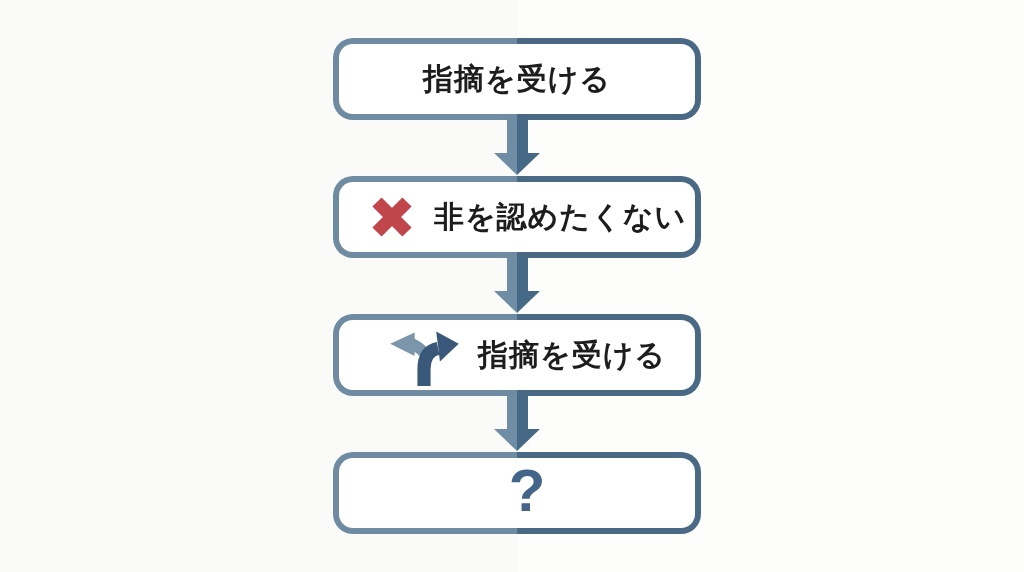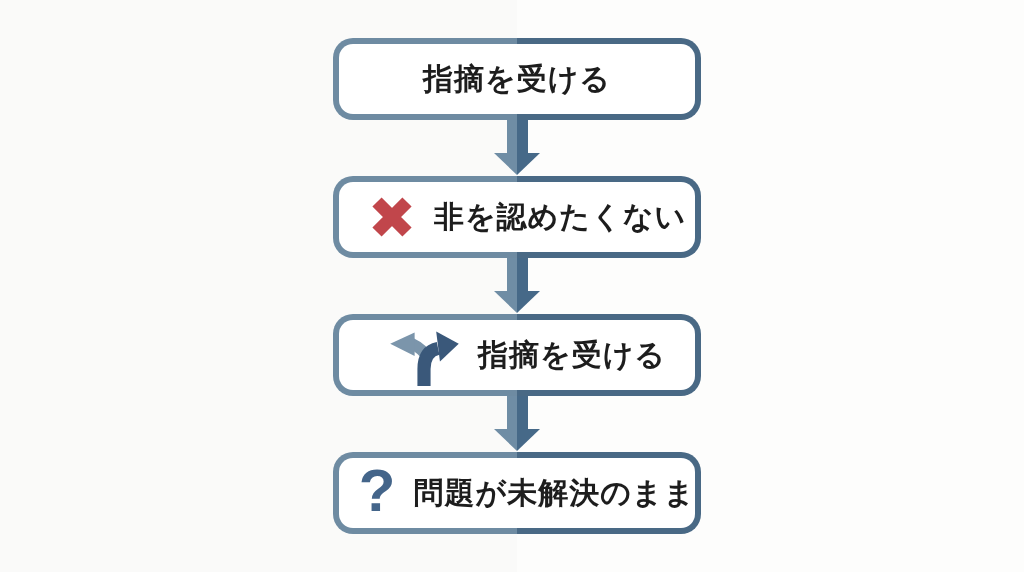--- a/index.html
+++ b/index.html
@@ -104,17 +104,16 @@
       <span class="label">指摘を受ける</span>
     </div>
 
     <div class="arrow-zone">
       <div class="arrow-shaft"></div>
       <div class="arrow-head"></div>
     </div>
 
     <div class="box has-icon">
       <span class="icon q-glyph">?</span>
-      <span class="label">問題が未解決のまま</span>
     </div>
 
   </div>
 </div>
 
 </body></html>

